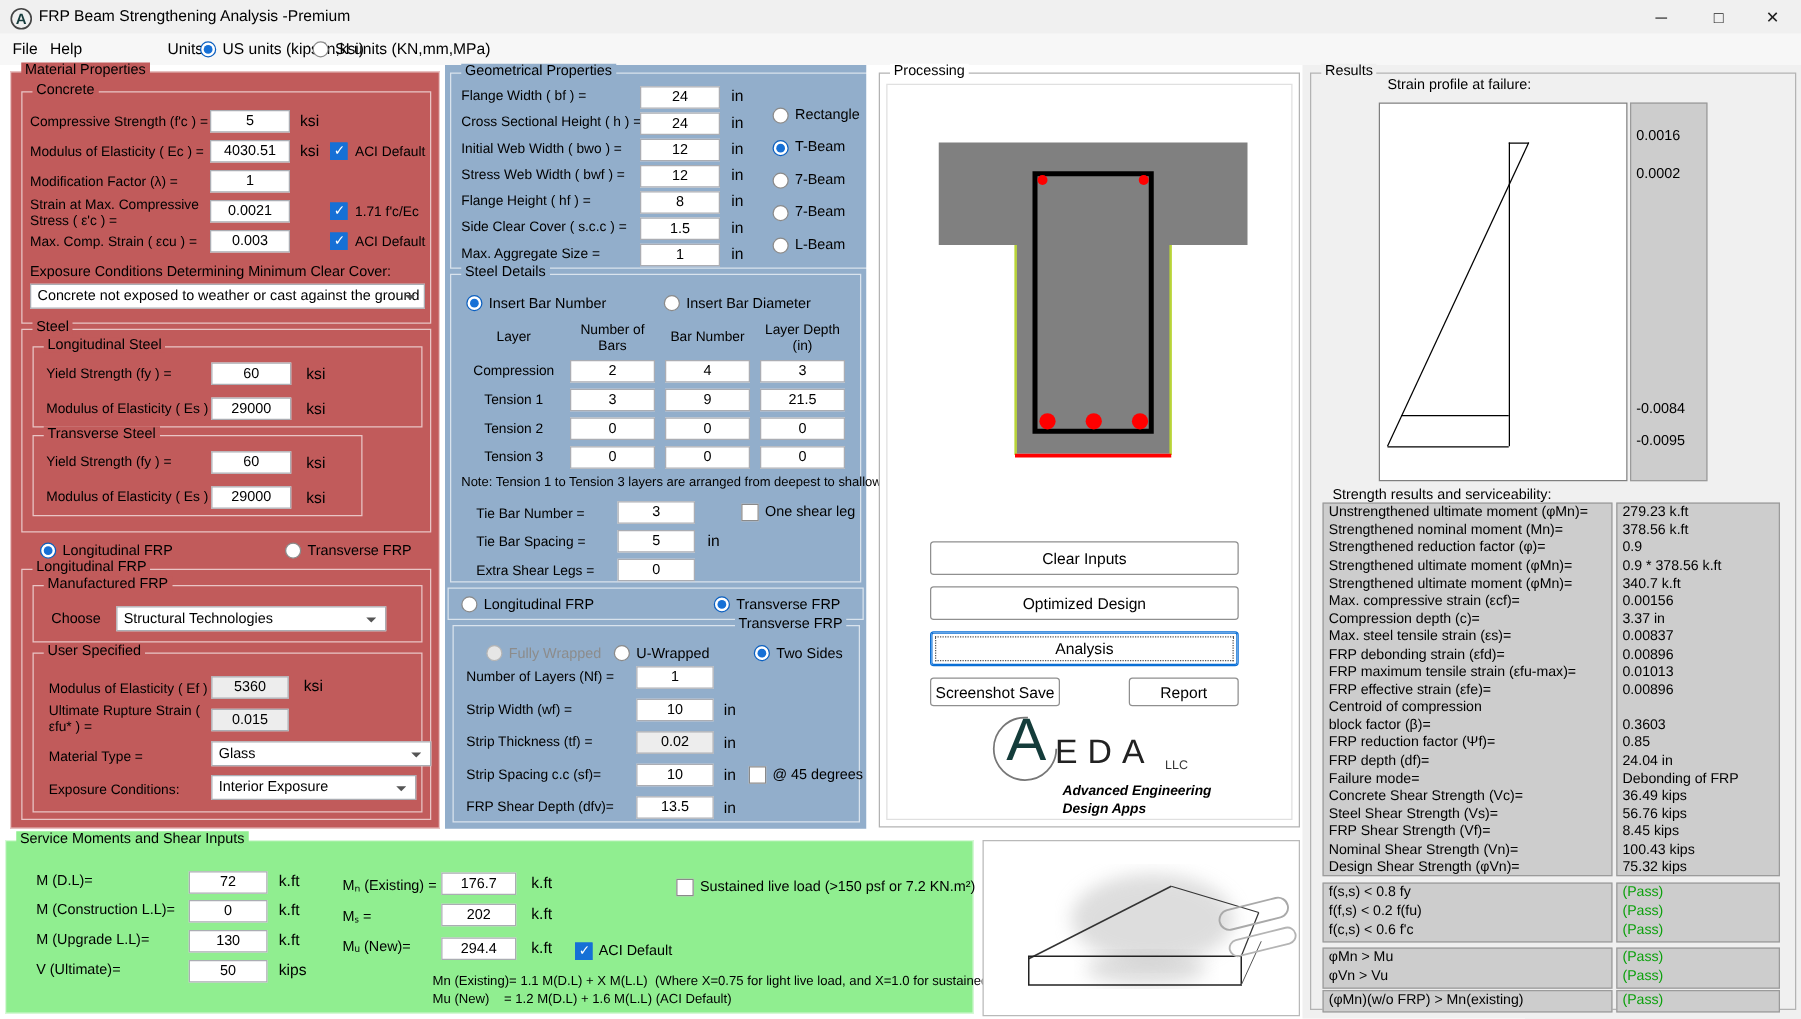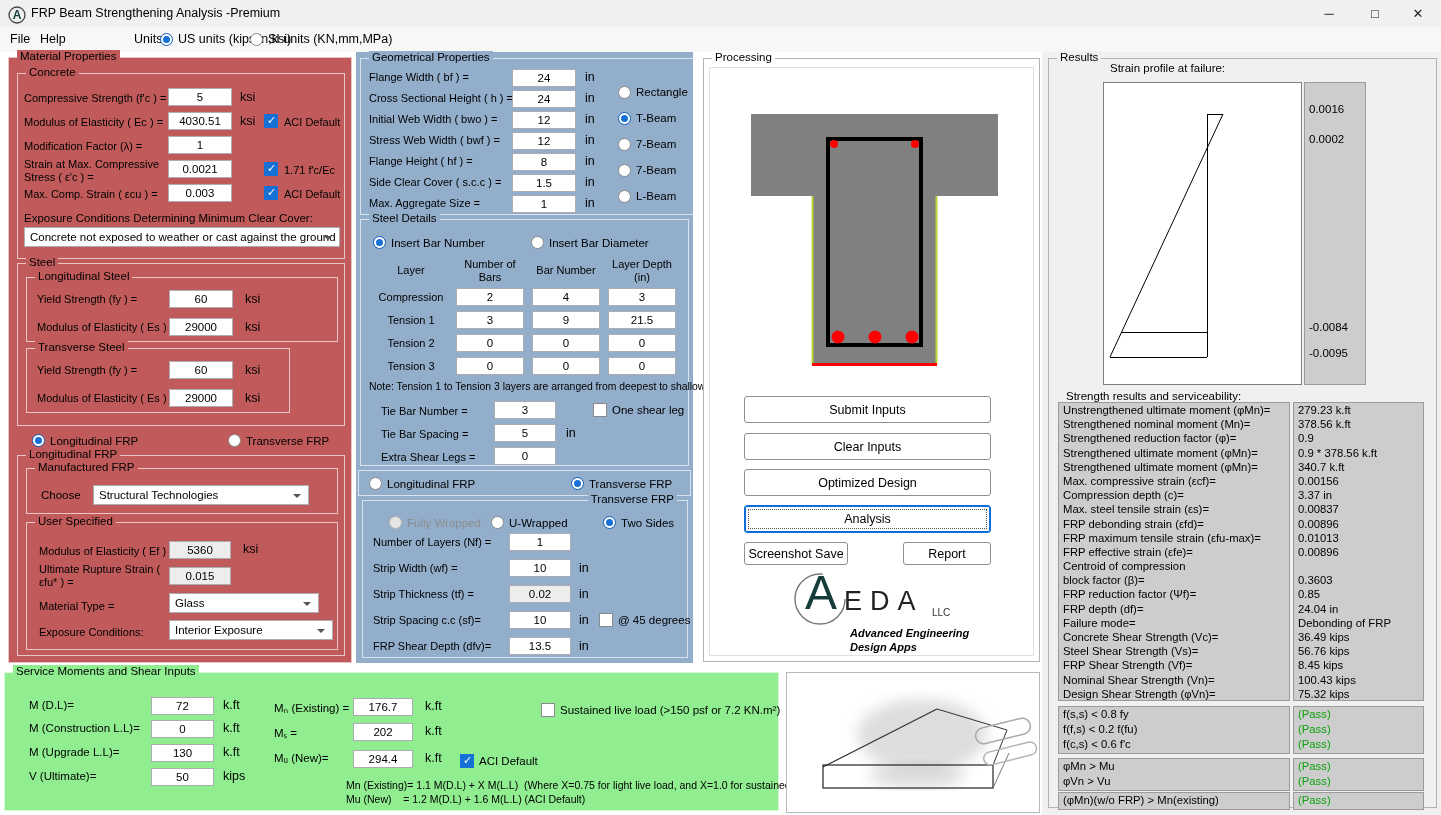--- a/index.html
+++ b/index.html
@@ -152,21 +152,21 @@
       </div>
     </div>
     <div class="gb" style="left:8px;top:66px;width:312px;height:128px">
       <span class="lgd bg-red">User Specified</span>
       <span class="lbl" style="left:12px;top:22px">Modulus of Elasticity ( Ef ) =</span>
       <div class="inp ro" style="left:142px;top:18px;width:62px">5360</div>
       <span class="unit" style="left:216px;top:19px">ksi</span>
       <span class="lbl wrap" style="left:12px;top:40px;width:122px">Ultimate Rupture Strain ( εfu* ) =</span>
       <div class="inp ro" style="left:142px;top:44px;width:62px">0.015</div>
       <span class="lbl" style="left:12px;top:77px">Material Type =</span>
-      <div class="combo" style="left:142px;top:70px;width:150px">
+      <div class="combo" style="left:142px;top:70px;width:176px">
         <span>Glass</span>
       </div>
       <span class="lbl" style="left:12px;top:103px">Exposure Conditions:</span>
       <div class="combo" style="left:142px;top:97px;width:164px">
         <span>Interior Exposure</span>
       </div>
     </div>
   </div>
 </div>
 
@@ -288,21 +288,20 @@
     <line x1="108.5" y1="137" x2="108.5" y2="305" stroke="#b8d437" stroke-width="2"></line>
     <line x1="232.5" y1="137" x2="232.5" y2="305" stroke="#b8d437" stroke-width="2"></line>
     <line x1="108" y1="305.5" x2="233" y2="305.5" stroke="#ff0000" stroke-width="3"></line>
     <rect x="124" y="80" width="93" height="206" fill="none" stroke="#000" stroke-width="4"></rect>
     <circle cx="130" cy="85" r="4" fill="#ff0000"></circle>
     <circle cx="211" cy="85" r="4" fill="#ff0000"></circle>
     <circle cx="134" cy="278" r="6.5" fill="#ff0000"></circle>
     <circle cx="171" cy="278" r="6.5" fill="#ff0000"></circle>
     <circle cx="208" cy="278" r="6.5" fill="#ff0000"></circle>
   </svg>
-  <div class="btn" style="left:40px;top:337px;width:247px;height:27px">Submit Inputs</div>
   <div class="btn" style="left:40px;top:374px;width:247px;height:27px">Clear Inputs</div>
   <div class="btn" style="left:40px;top:410px;width:247px;height:27px">Optimized Design</div>
   <div class="btn focus" style="left:40px;top:446px;width:247px;height:28px">Analysis</div>
   <div class="btn" style="left:40px;top:483px;width:104px;height:23px">Screenshot Save</div>
   <div class="btn" style="left:199px;top:483px;width:88px;height:23px">Report</div>
 
   <div style="position:absolute;left:88px;top:511px;width:220px;height:90px">
     <svg width="58" height="58">
       <circle cx="28" cy="29" r="25" fill="none" stroke="#777" stroke-width="1.4" stroke-dasharray="120 37"></circle>
     </svg>

